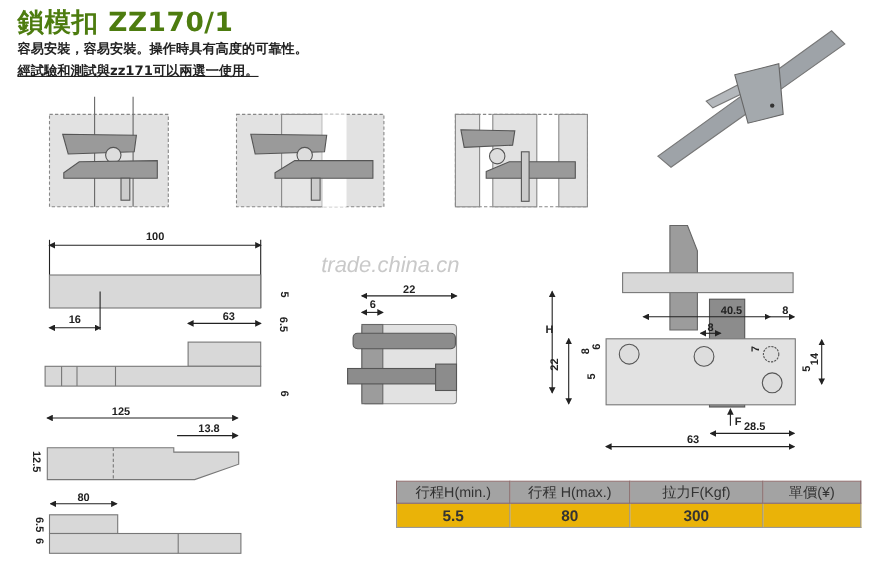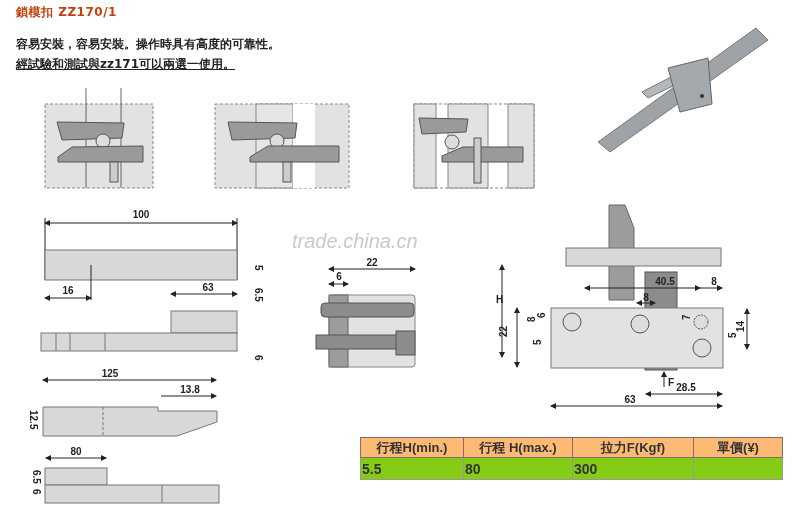--- a/index.html
+++ b/index.html
@@ -1,25 +1,25 @@
 <!DOCTYPE html>
 <html><head>
 <meta charset="utf-8">
 <style>
   html,body{margin:0;padding:0;background:#fff;}
   body{width:800px;height:517px;position:relative;overflow:hidden;font-family:"DejaVu Sans","Liberation Sans",sans-serif;color:#222;}
-  .title{position:absolute;left:16px;top:4px;font-size:12px;font-weight:bold;color:#c2410c;letter-spacing:0.5px;}
+  .title{position:absolute;left:16px;top:4px;font-size:24px;font-weight:bold;color:#4d7c0f;letter-spacing:0.5px;}
   .desc{position:absolute;left:16px;font-size:12px;font-weight:bold;color:#222;}
   .desc1{top:36px;}
   .desc2{top:56px;text-decoration:underline;}
   svg{position:absolute;left:0;top:0;}
   .watermark{position:absolute;left:292px;top:230px;font-size:20px;color:#c9c9c9;font-family:"Liberation Sans",sans-serif;letter-spacing:0px;font-style:italic;}
   table.spec{position:absolute;left:360px;top:437px;border-collapse:collapse;font-family:"Liberation Sans",sans-serif;}
-  table.spec th{background:#fdba74;color:#333;font-size:13px;font-weight:bold;height:19px;border:1px solid #8a6a6a;padding:0 4px;}
-  table.spec td{background:#84cc16;font-size:14px;font-weight:bold;color:#333;text-align:left;height:19px;border:1px solid #999;}
+  table.spec th{background:#a3a3a3;color:#333;font-size:13px;font-weight:normal;height:19px;border:1px solid #8a6a6a;padding:0 4px;}
+  table.spec td{background:#eab308;font-size:14px;font-weight:bold;color:#333;text-align:center;height:19px;border:1px solid #999;}
   .c1{width:94px}.c2{width:100px}.c3{width:112px}.c4{width:80px}
   .dim{font-family:"Liberation Sans",sans-serif;font-size:10px;fill:#222;font-weight:bold;}
 </style>
 </head>
 <body>
 
 <div class="title">鎖模扣 ZZ170/1</div>
 <div class="desc desc1">容易安裝，容易安裝。操作時具有高度的可靠性。</div>
 <div class="desc desc2">經試驗和測試與zz171可以兩選一使用。</div>
 

